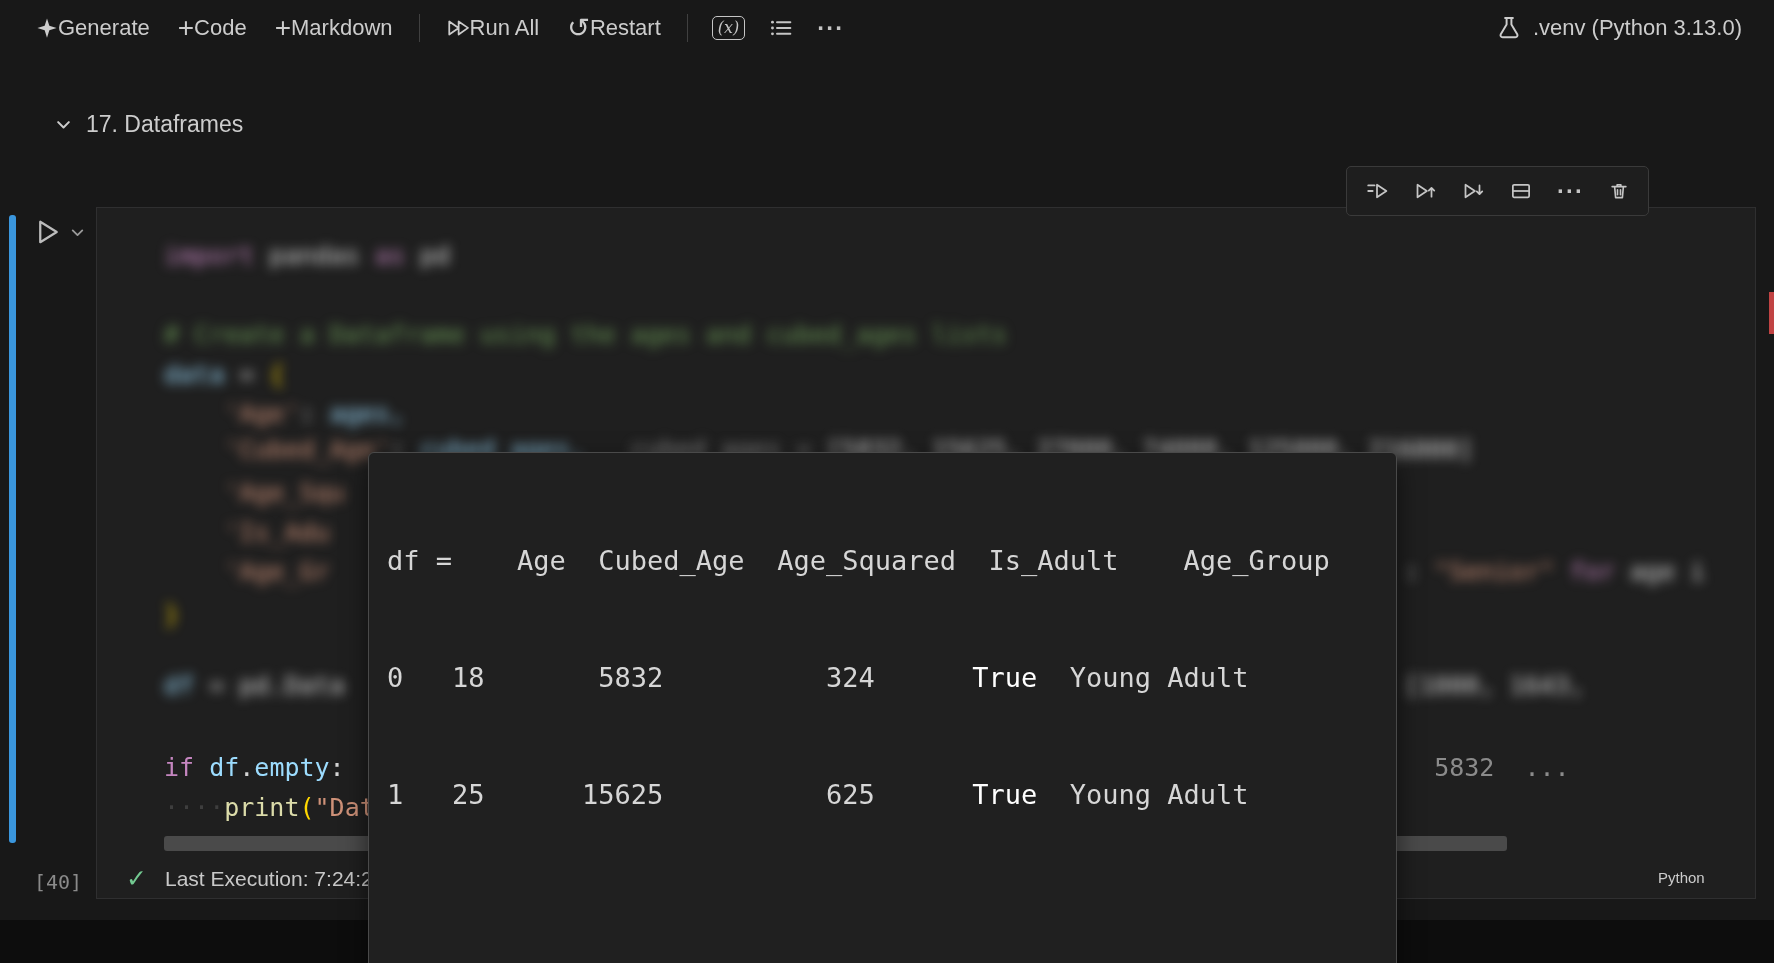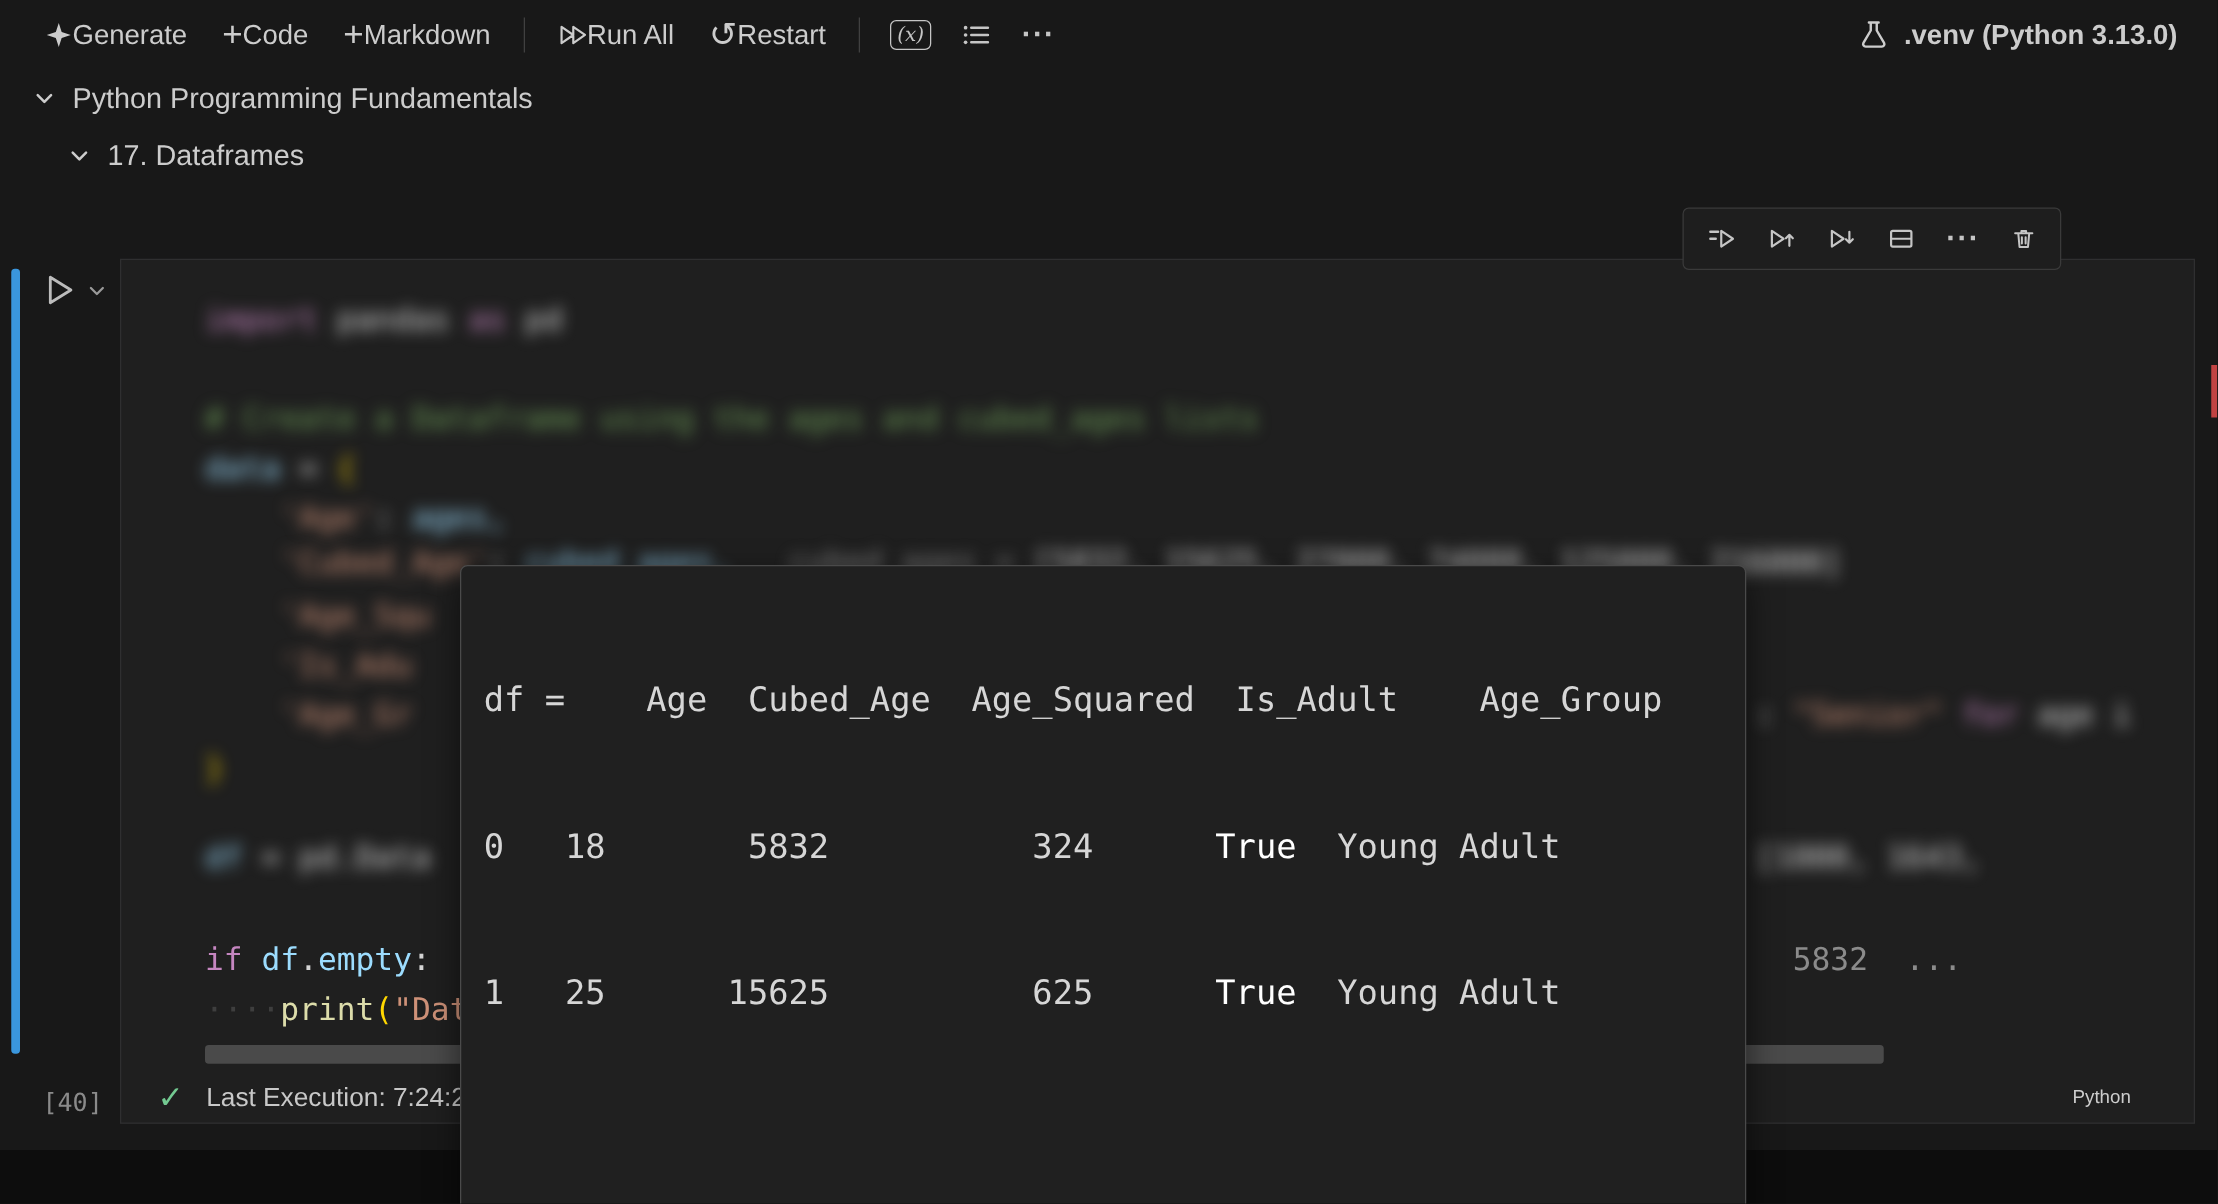--- a/index.html
+++ b/index.html
@@ -15,21 +15,21 @@
           color:#cccccc; font-size:22px; font-family:inherit; padding:6px 14px; cursor:pointer; white-space:nowrap; }
   .tbtn svg, .crumb svg { flex:0 0 auto; }
   .plus { font-size:28px; line-height:20px; color:#cccccc; font-weight:400; }
   .vsep { width:1px; height:28px; background:#404040; margin:0 12px; }
   .iconbtn { background:none; border:0; color:#cccccc; padding:6px 12px; cursor:pointer;
              display:flex; align-items:center; }
   .varsq { border:1.6px solid #c5c5c5; border-radius:5px; padding:1px 5px 2px 5px;
            font-size:16px; font-style:italic; color:#c5c5c5; font-family:"DejaVu Serif",serif; }
   .ellip { font-size:24px; font-weight:bold; letter-spacing:1px; color:#c5c5c5; }
   .kernel { margin-left:auto; margin-right:26px; display:flex; align-items:center; gap:12px;
-            background:none; border:0; color:#cccccc; font-size:22px; font-family:inherit; cursor:pointer;font-weight:bold; }
+            background:none; border:0; color:#cccccc; font-size:22px; font-family:inherit; cursor:pointer; }
 
   
   .crumb { position:absolute; display:flex; align-items:center; gap:13px; font-size:23px;
            color:#cccccc; cursor:pointer; background:none; border:0; font-family:inherit; }
   .c1 { left:20px; top:64px; }
   .c2 { left:48px; top:110px; }
 
   
   .cell { position:absolute; left:96px; top:207px; width:1660px; height:692px;
           background:#1f1f1f; border:1px solid #2f2f30; }
@@ -131,26 +131,20 @@
       <span class="ellip">···</span>
     </button>
     <button class="kernel">
       <svg width="24" height="24" viewBox="0 0 16 16">
           <path d="M5.4 1.3h5.2M6.4 1.3v4.3L2.5 12.2a1.35 1.35 0 0 0 1.2 2h8.6a1.35 1.35 0 0 0 1.2-2L9.6 5.6V1.3" fill="none" stroke="#cccccc" stroke-width="1.3" stroke-linecap="round" stroke-linejoin="round"></path>
         </svg>
       <span>.venv (Python 3.13.0)</span>
     </button>
   </div>
 
-  <button class="crumb c1">
-    <svg width="19" height="19" viewBox="0 0 16 16">
-        <path d="M3.5 6l4.5 4.5L12.5 6" fill="none" stroke="#cccccc" stroke-width="1.7" stroke-linecap="round" stroke-linejoin="round"></path>
-      </svg>
-    <span>Python Programming Fundamentals</span>
-  </button>
   <button class="crumb c2">
     <svg width="19" height="19" viewBox="0 0 16 16">
         <path d="M3.5 6l4.5 4.5L12.5 6" fill="none" stroke="#cccccc" stroke-width="1.7" stroke-linecap="round" stroke-linejoin="round"></path>
       </svg>
     <span>17. Dataframes</span>
   </button>
 
   <div class="cell"></div>
 
   <div class="cell-toolbar">

